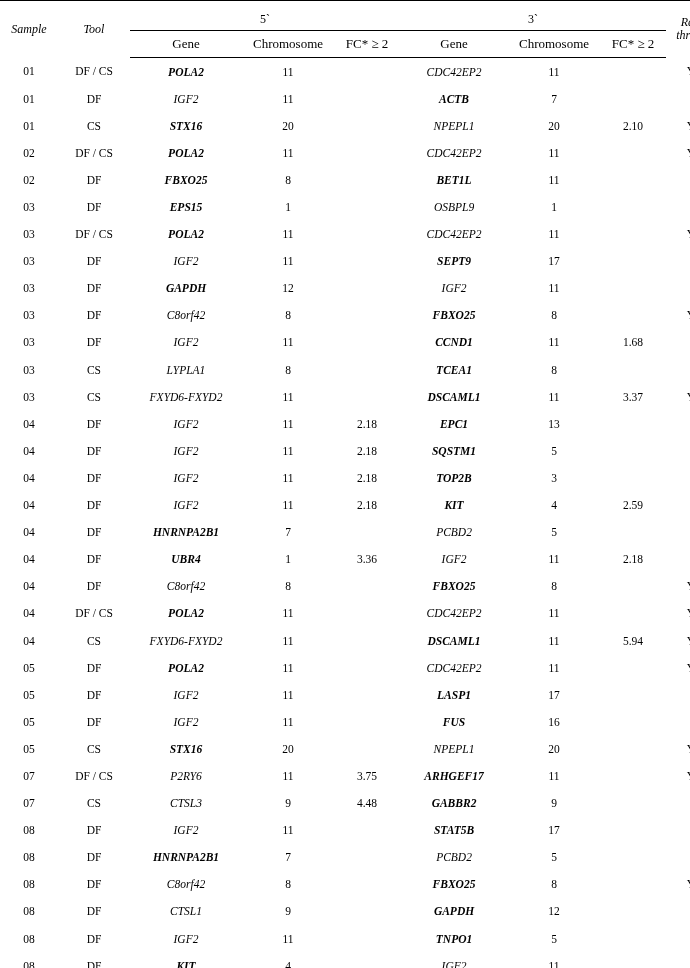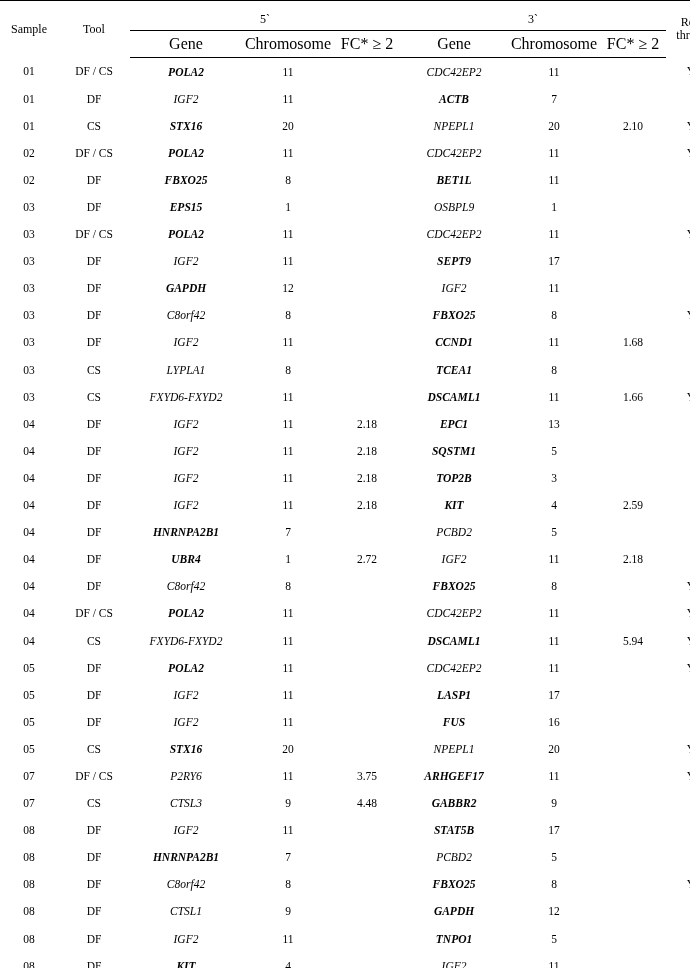--- a/index.html
+++ b/index.html
@@ -48,27 +48,28 @@
     font-size: 12px;
     height: 26px;
     padding-bottom: 1px;
   }
   .hdr-top td.grp {
     border-bottom: 1px solid #000;
     vertical-align: bottom;
     padding-bottom: 3px;
   }
   .hdr-sub td {
-    font-size: 16px;
+    font-size: 13px;
     height: 26px;
     vertical-align: bottom;
     padding-bottom: 4px;
   }
   .vmid-2 {
     vertical-align: middle !important;
+    font-style: italic;
   }
   .rule-top {
     border-top: 1.4px solid #000;
   }
   .rule-bottom {
     border-bottom: 1.2px solid #000;
   }
   .hdr-rt {
     line-height: 1.12;
     font-size: 12px;
@@ -262,21 +263,21 @@
           <td class="num"></td>
         </tr>
         <tr>
           <td class="num">03</td>
           <td class="num">CS</td>
           <td class="gene">FXYD6-FXYD2</td>
           <td class="num">11</td>
           <td class="num"></td>
           <td class="gene b">DSCAML1</td>
           <td class="num">11</td>
-          <td class="num">1.66</td>
+          <td class="num">3.37</td>
           <td class="num">Yes</td>
         </tr>
         <tr>
           <td class="num">04</td>
           <td class="num">DF</td>
           <td class="gene">IGF2</td>
           <td class="num">11</td>
           <td class="num">2.18</td>
           <td class="gene b">EPC1</td>
           <td class="num">13</td>
@@ -325,21 +326,21 @@
           <td class="gene">PCBD2</td>
           <td class="num">5</td>
           <td class="num"></td>
           <td class="num"></td>
         </tr>
         <tr>
           <td class="num">04</td>
           <td class="num">DF</td>
           <td class="gene b">UBR4</td>
           <td class="num">1</td>
-          <td class="num">2.72</td>
+          <td class="num">3.36</td>
           <td class="gene">IGF2</td>
           <td class="num">11</td>
           <td class="num">2.18</td>
           <td class="num"></td>
         </tr>
         <tr>
           <td class="num">04</td>
           <td class="num">DF</td>
           <td class="gene">C8orf42</td>
           <td class="num">8</td>

